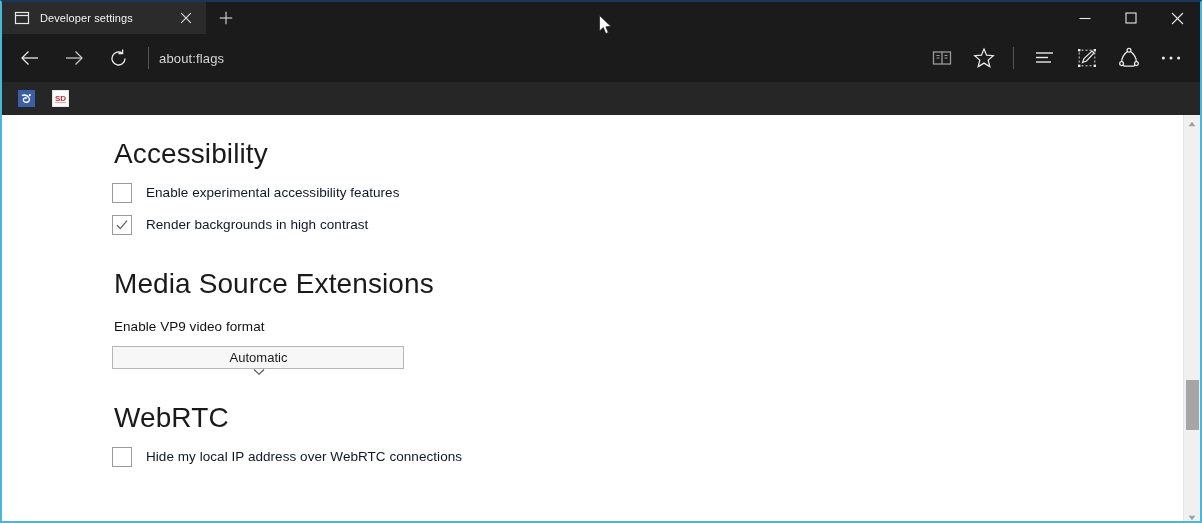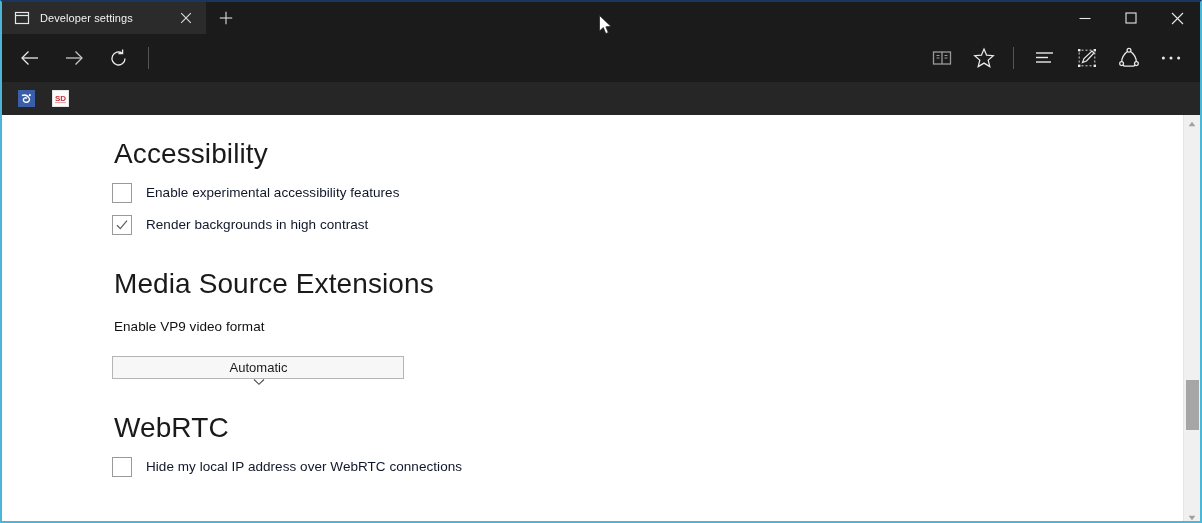--- a/index.html
+++ b/index.html
@@ -205,21 +205,21 @@
   .cblabel {
     font-size: 13.5px;
     color: #0f172a;
     line-height: 20px;
     letter-spacing: .05px;
   }
 
   .fieldlabel {
     font-size: 13.5px;
     color: #111;
-    margin: 22px 0 22px 2px;
+    margin: 22px 0 12px 2px;
     letter-spacing: .05px;
   }
 
   .selectbox {
     width: 292px;
     height: 23px;
     border: 1px solid #b5b5b5;
     background: #f7f7f7;
     display: flex;
     align-items: center;
@@ -348,20 +348,23 @@
 
     <div class="navbtn">
       <svg width="21" height="21" viewBox="0 0 21 21" fill="none">
         <path d="M17 10.5a6.5 6.5 0 1 1-2.6-5.2" stroke="currentColor" stroke-width="1.3" fill="none"></path>
         <polyline points="14.6,1.4 14.6,5.6 10.4,5.6" stroke="currentColor" stroke-width="1.3" fill="none"></polyline>
       </svg>
     </div>
 
     <div class="vsep"></div>
 
+    <div id="addressbar">
+      <span id="urltext" title="Search or enter web address">about:flags</span>
+    </div>
 
     <div id="toolbar-right">
 
       <div class="tbicon faded">
         <svg width="20" height="20" viewBox="0 0 20 20" fill="none">
           <rect x="1.5" y="4" width="17" height="12" stroke="currentColor" stroke-width="1.3"></rect>
           <line x1="10" y1="4" x2="10" y2="16" stroke="currentColor" stroke-width="1.3"></line>
           <line x1="4.5" y1="7.5" x2="7.5" y2="7.5" stroke="currentColor" stroke-width="1"></line>
           <line x1="4.5" y1="10" x2="7.5" y2="10" stroke="currentColor" stroke-width="1"></line>
           <line x1="12.5" y1="7.5" x2="15.5" y2="7.5" stroke="currentColor" stroke-width="1"></line>

